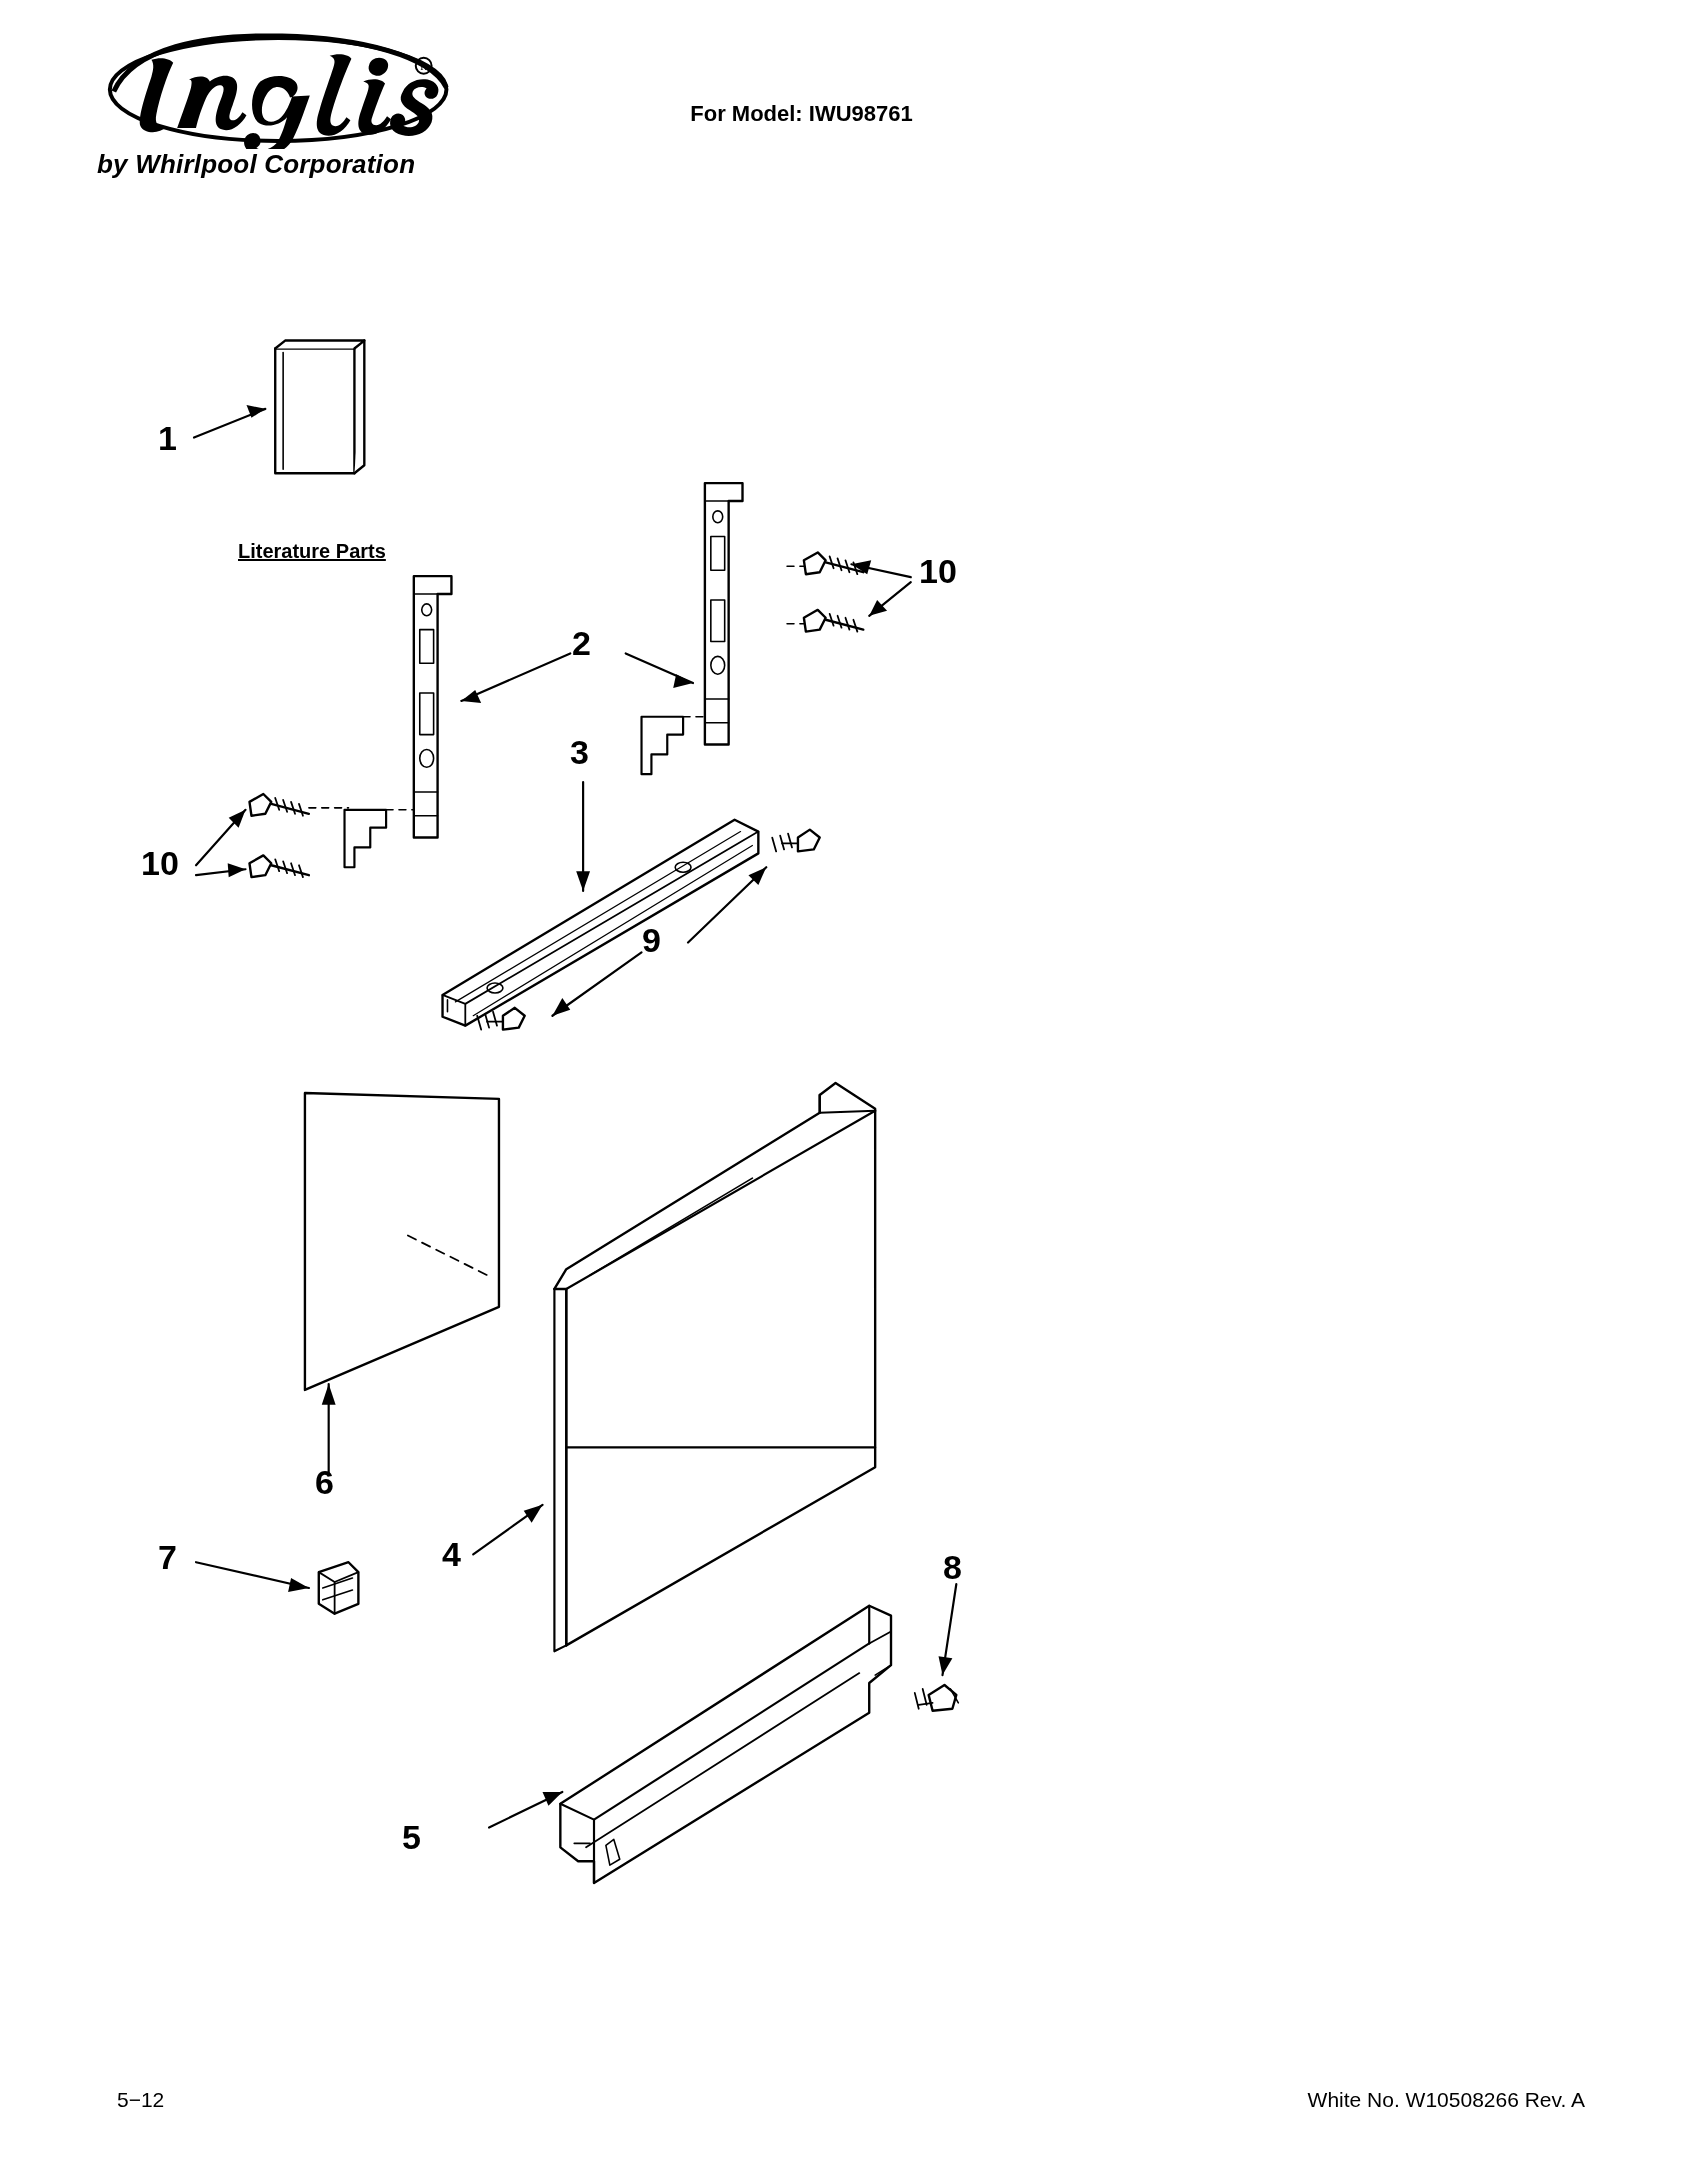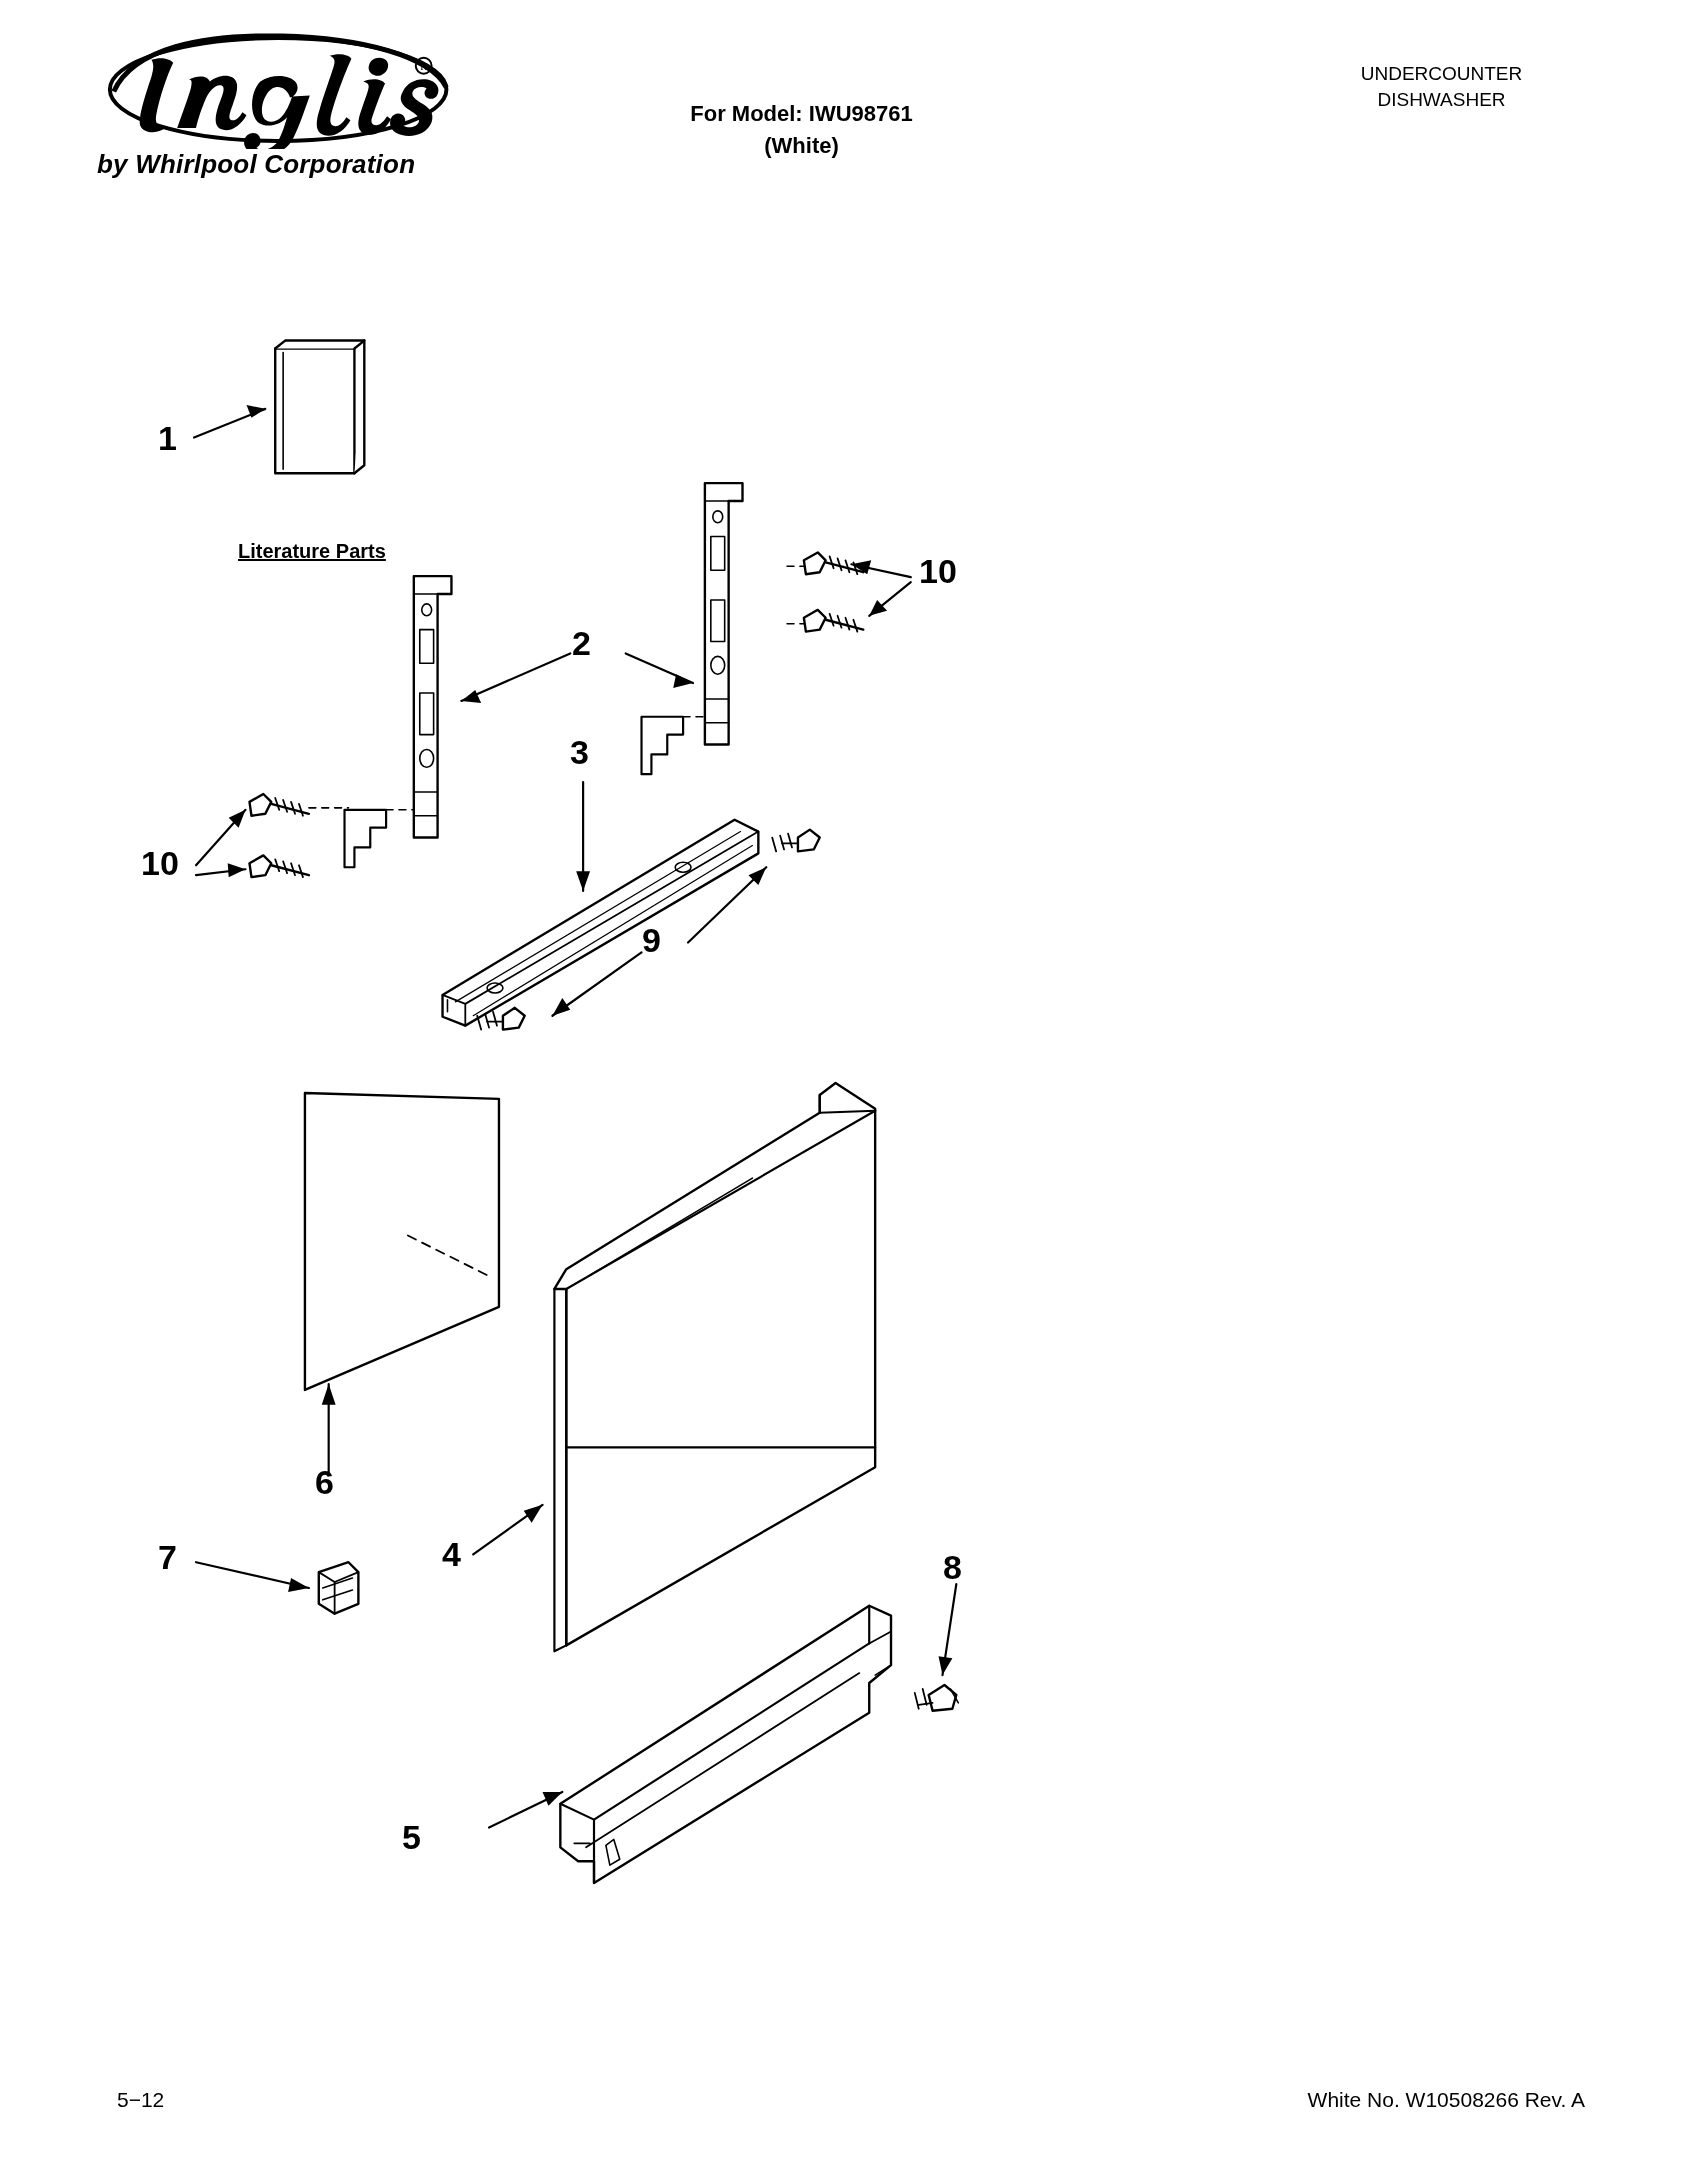--- a/index.html
+++ b/index.html
@@ -125,27 +125,22 @@
       </g>
 
       <circle cx="333" cy="36" r="8" fill="none" stroke="#000" stroke-width="2"></circle>
       <text x="333" y="40" font-size="10" text-anchor="middle" font-family="Liberation Serif, serif">R</text>
     </svg>
     <div class="logo-sub">by Whirlpool Corporation</div>
   </div>
 
   <div class="model-block">
     <div>For Model: IWU98761</div>
-    <div>(White)</div>
   </div>
 
-  <div class="appliance-block">
-    <div>UNDERCOUNTER</div>
-    <div>DISHWASHER</div>
-  </div>
 
   <svg class="diagram" viewBox="0 0 1701 2201">
     <g fill="none" stroke="#000" stroke-width="2.4" stroke-linejoin="round" stroke-linecap="round">
 
       <g>
         <path d="M278 352 L358 352 L358 478 L278 478 Z" fill="#fff"></path>
         <path d="M278 352 L288 344 L368 344 L358 352" fill="#fff"></path>
         <path d="M368 344 L368 470 L358 478" fill="#fff"></path>
         <path d="M286 356 L286 474" stroke-width="1.6"></path>
       </g>

